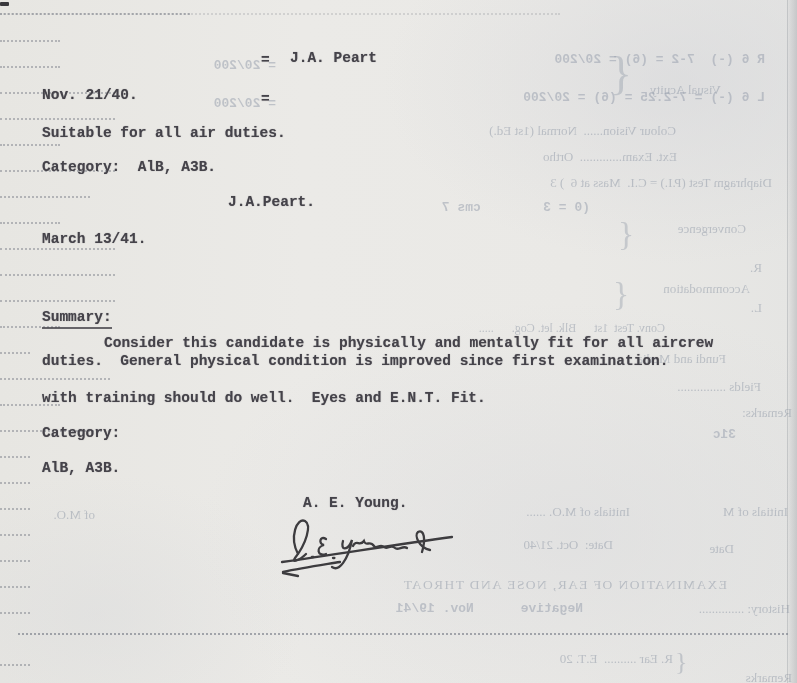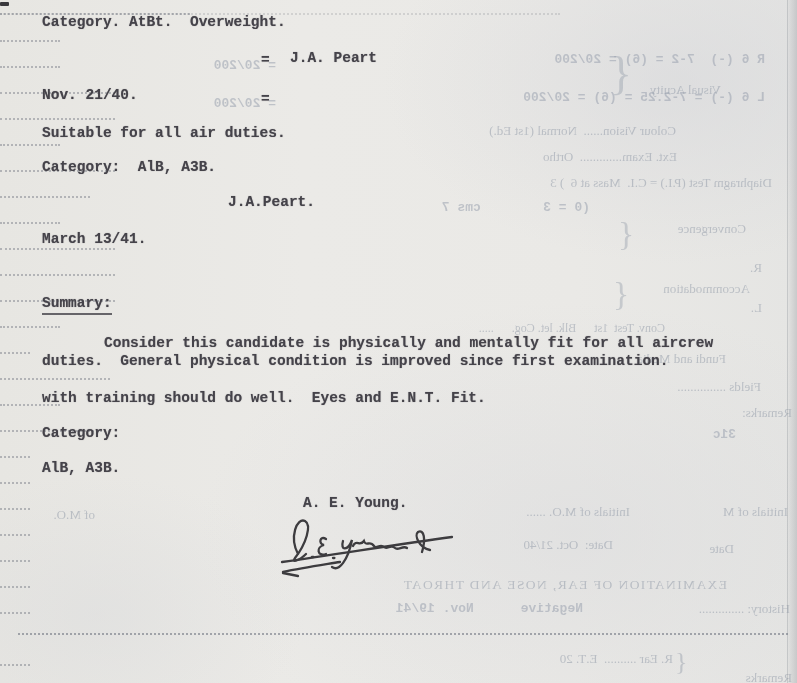--- a/index.html
+++ b/index.html
@@ -98,31 +98,30 @@
     <div class="bleed" style="left:478px;top:537px;width:135px">Date:  Oct. 21/40</div>
     <div class="bleed" style="left:690px;top:541px;width:44px">Date</div>
     <div class="bleed b-caps" style="left:385px;top:577px;width:342px">EXAMINATION OF EAR, NOSE AND THROAT</div>
     <div class="bleed" style="left:638px;top:601px;width:152px">History: ..............</div>
     <div class="bleed b-mono" style="left:418px;top:601px;width:165px">Negative      Nov. 19/41</div>
     <div class="bleed" style="left:415px;top:651px;width:258px">R. Ear ..........  E.T. 20</div>
     <div class="bleed brace26" style="left:675px;top:646px">{</div>
     <div class="bleed" style="left:724px;top:670px;width:68px">Remarks</div>
   </div>
 
-  <div class="typed" style="left:42px;top:13px">Category. AtBt.  Overweight.</div>
   <div class="typed" style="left:261px;top:51px">=</div>
   <div class="typed" style="left:290px;top:49px">J.A. Peart</div>
   <div class="typed" style="left:42px;top:86px">Nov. 21/40.</div>
   <div class="typed" style="left:261px;top:90px">=</div>
   <div class="typed" style="left:42px;top:124px">Suitable for all air duties.</div>
   <div class="typed" style="left:42px;top:158px">Category:  AlB, A3B.</div>
   <div class="typed" style="left:228px;top:193px">J.A.Peart.</div>
 
   <div class="typed" style="left:42px;top:230px">March 13/41.</div>
-  <div class="typed u" style="left:42px;top:294px">Summary:</div>
+  <div class="typed u" style="left:42px;top:308px">Summary:</div>
 
   <div class="typed" style="left:104px;top:334px">Consider this candidate is physically and mentally fit for all aircrew</div>
   <div class="typed" style="left:42px;top:352px">duties.  General physical condition is improved since first examination.</div>
   <div class="typed" style="left:42px;top:389px">with training should do well.  Eyes and E.N.T. Fit.</div>
 
   <div class="typed" style="left:42px;top:424px">Category:</div>
   <div class="typed" style="left:42px;top:459px">AlB, A3B.</div>
 
   <div class="typed" style="left:303px;top:494px">A. E. Young.</div>
 

